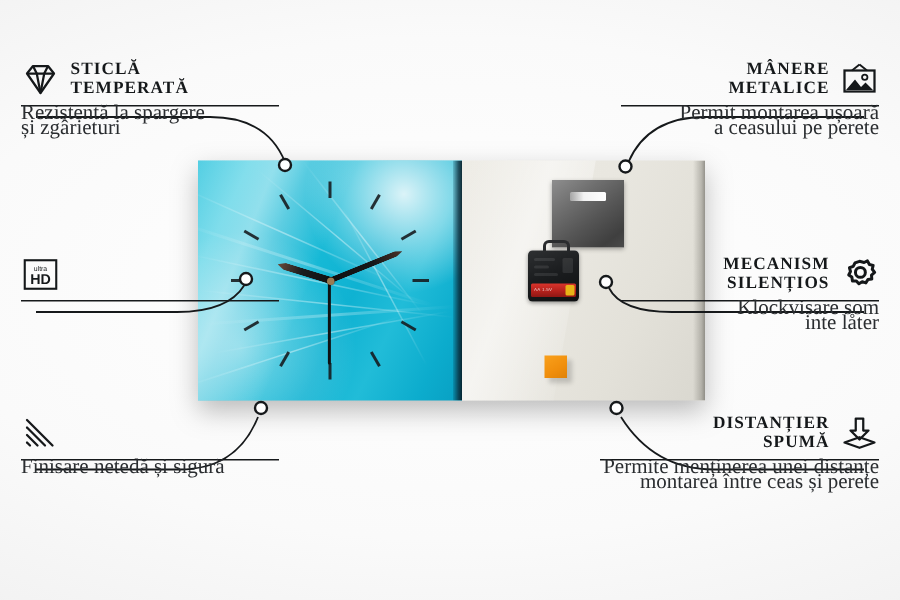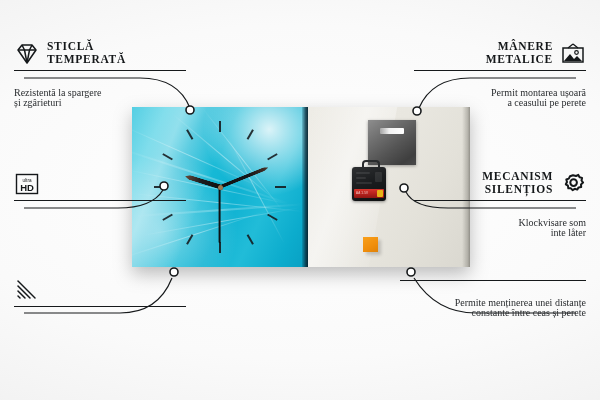--- a/index.html
+++ b/index.html
@@ -267,33 +267,33 @@
     white-space: pre-line;
   }
   .callout-rule {
     height: 1px;
     background: #16191b;
     margin-top: 4px;
     width: 100%;
   }
   .callout-desc {
     font-family: "Liberation Serif", serif;
-    font-size: 10px;
+    font-size: 14px;
     line-height: 10.4px;
     color: #2a2d30;
-    margin-top: 17px;
+    margin-top: 0;
     white-space: pre-line;
   }
 
   .icon-box {
     width: 26px;
     height: 26px;
     flex: 0 0 26px;
     display: flex;
-    align-items: flex-end;
+    align-items: center;
     justify-content: center;
   }
   .icon-box svg { display: block; }
 
   
   #callout-glass      { left: 14px;  top: 40px; }
   #callout-print      { left: 14px;  top: 170px; }
   #callout-edges      { left: 14px;  top: 276px; }
   #callout-handles    { left: 414px; top: 40px;  width: 172px; }
   #callout-mechanism  { left: 414px; top: 170px; width: 172px; }
@@ -431,20 +431,21 @@
           <g stroke="#15181a" stroke-width="1.5" stroke-linecap="round">
             <line x1="4" y1="3" x2="21" y2="20"></line>
             <line x1="4" y1="8" x2="16" y2="20"></line>
             <line x1="4" y1="13" x2="11" y2="20"></line>
             <line x1="4" y1="18" x2="6" y2="20"></line>
           </g>
         </svg>
       </span>
     </div>
     <div class="callout-rule"></div>
+    <div class="callout-desc">Finisare netedă și sigură</div>
   </div>
 
   <div class="callout right" id="callout-handles">
     <div class="callout-head">
       <span class="icon-box">
         <svg width="26" height="24" viewBox="0 0 26 24">
           <path d="M13,2 L8,6 M13,2 L18,6" fill="none" stroke="#15181a" stroke-width="1.3"></path>
           <rect x="3" y="6" width="20" height="14" fill="none" stroke="#15181a" stroke-width="1.5"></rect>
           <circle cx="16.5" cy="10.5" r="1.8" fill="none" stroke="#15181a" stroke-width="1.2"></circle>
           <path d="M4,19 L10,12 L14,17 L17,14 L22,19 Z" fill="#15181a"></path>
@@ -475,18 +476,28 @@
       </span>
       <span class="callout-title">MECANISM
 SILENȚIOS</span>
     </div>
     <div class="callout-rule"></div>
     <div class="callout-desc">Klockvisare som
 inte låter</div>
   </div>
 
   <div class="callout right" id="callout-spacer">
+    <div class="callout-head">
+      <span class="icon-box">
+        <svg width="26" height="24" viewBox="0 0 26 24">
+          <path d="M10.5,2 L15.5,2 L15.5,10 L19,10 L13,16 L7,10 L10.5,10 Z" fill="none" stroke="#15181a" stroke-width="1.5" stroke-linejoin="round"></path>
+          <path d="M13,14.5 L23,18 L13,21.5 L3,18 Z" fill="none" stroke="#15181a" stroke-width="1.5" stroke-linejoin="round"></path>
+        </svg>
+      </span>
+      <span class="callout-title">DISTANȚIER
+SPUMĂ</span>
+    </div>
     <div class="callout-rule"></div>
     <div class="callout-desc">Permite menținerea unei distanțe
-constante între ceas și perete</div>
+montarea între ceas și perete</div>
   </div>
 
 </div>
 
 </body></html>

